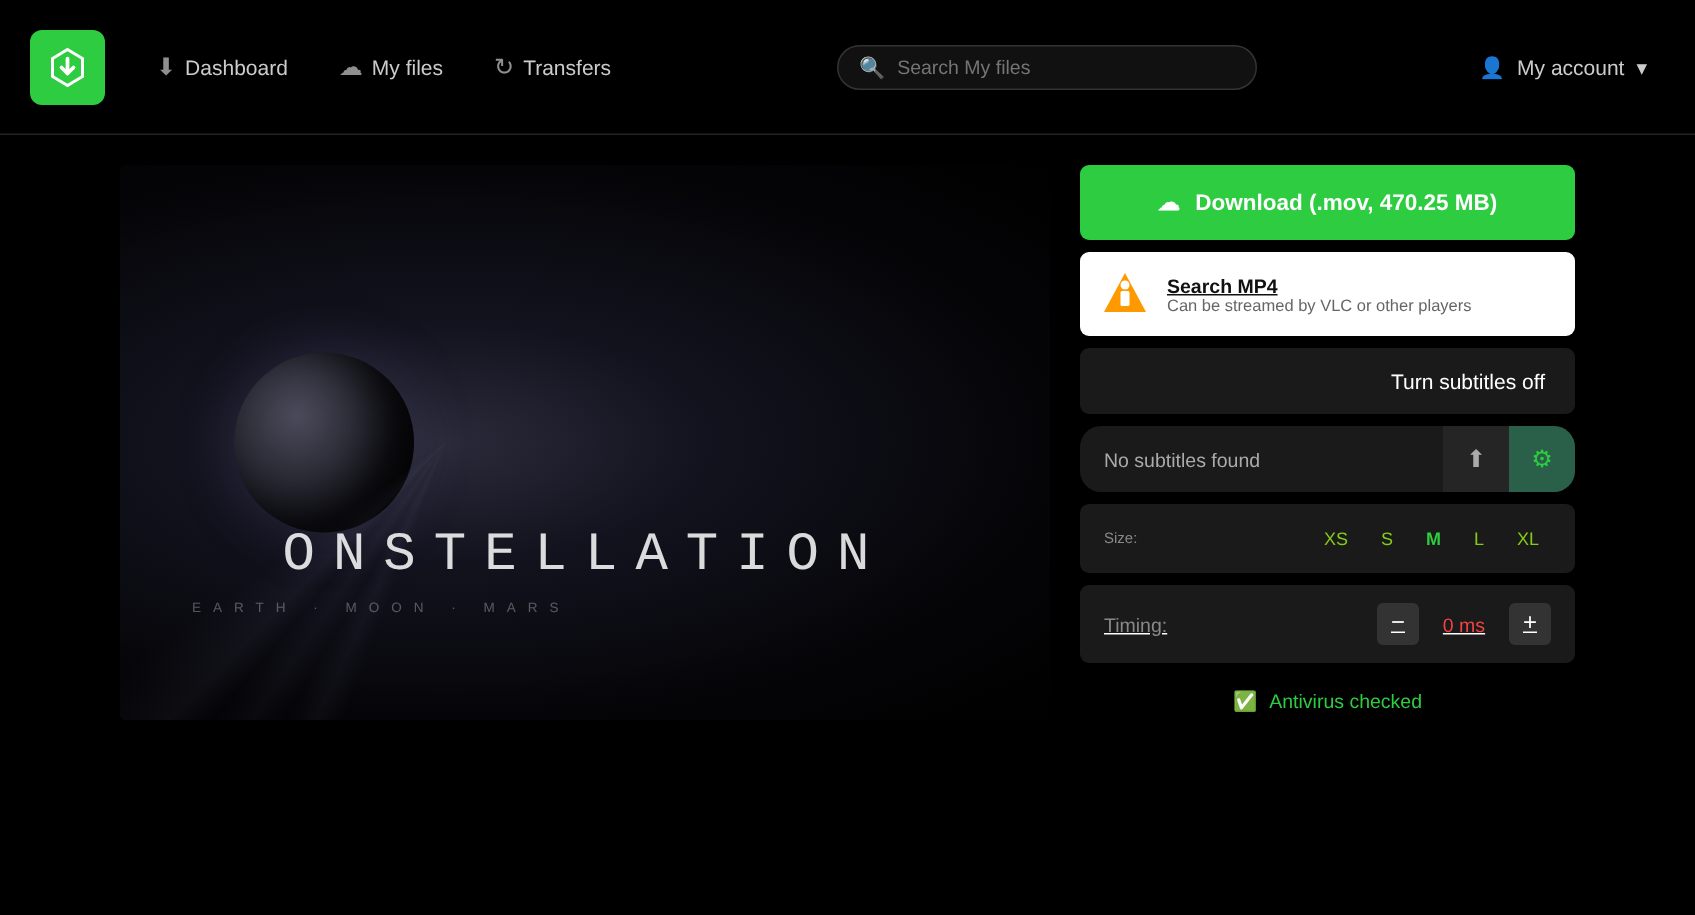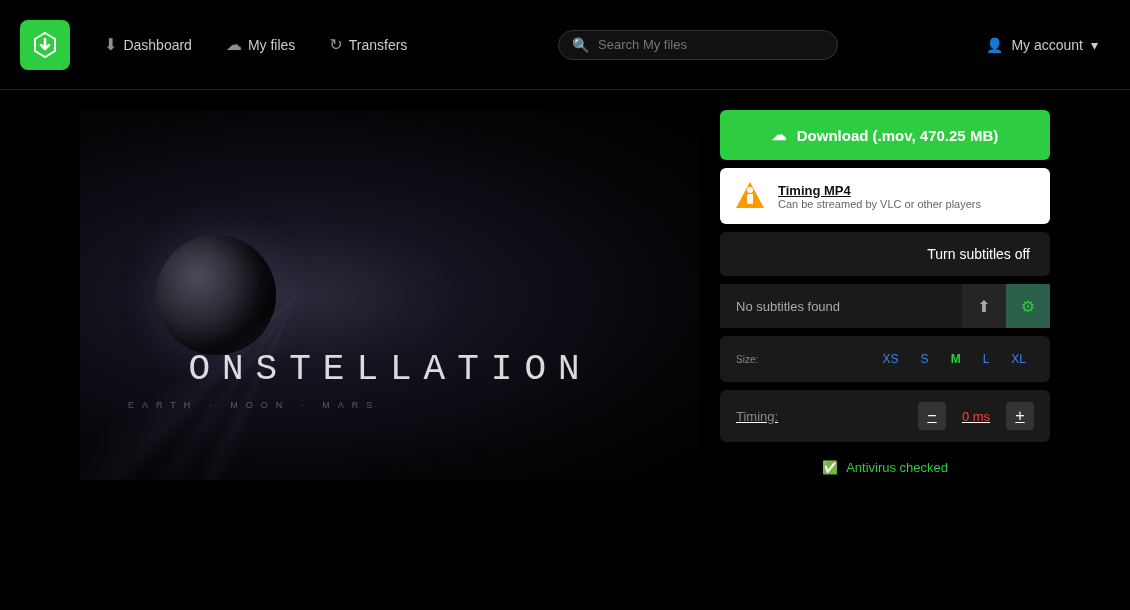--- a/index.html
+++ b/index.html
@@ -242,21 +242,21 @@
       font-size: 14px;
       cursor: pointer;
       width: 100%;
       text-align: right;
     }
 
     .subtitle-search-row {
       display: flex;
       align-items: center;
       background: #1a1a1a;
-      border-radius: 0;
+      border-radius: 14px;
       overflow: hidden;
     }
     .subtitle-search-text {
       flex: 1;
       padding: 14px 16px;
       font-size: 13px;
       color: #aaa;
     }
     .subtitle-action-btn {
       width: 44px;
@@ -288,21 +288,21 @@
       margin-right: auto;
       min-width: 50px;
     }
     .size-options {
       display: flex;
       gap: 6px;
     }
     .size-opt {
       padding: 4px 8px;
       font-size: 12px;
-      color: #3b82f6;
+      color: #84cc16;
       cursor: pointer;
       border-radius: 3px;
       border: none;
       background: transparent;
     }
     .size-opt.active {
       color: #2ecc40;
       font-weight: 700;
     }
 
@@ -414,21 +414,21 @@
 
     <div class="stream-card">
       <div class="stream-icon">
         <svg viewBox="0 0 32 32" width="32" height="32">
           <polygon points="16,2 30,28 2,28" fill="#f90"></polygon>
           <rect x="13" y="14" width="6" height="10" rx="1" fill="#fff"></rect>
           <circle cx="16" cy="10" r="3" fill="#fff"></circle>
         </svg>
       </div>
       <div class="stream-info">
-        <div class="stream-title">Timing MP4</div>
+        <div class="stream-title">Search MP4</div>
         <div class="stream-desc">Can be streamed by VLC or other players</div>
       </div>
     </div>
 
     <button class="subtitle-toggle-btn">Turn subtitles off</button>
 
     <div class="subtitle-search-row">
       <span class="subtitle-search-text">No subtitles found</span>
       <button class="subtitle-action-btn">
         <span>⬆</span>

